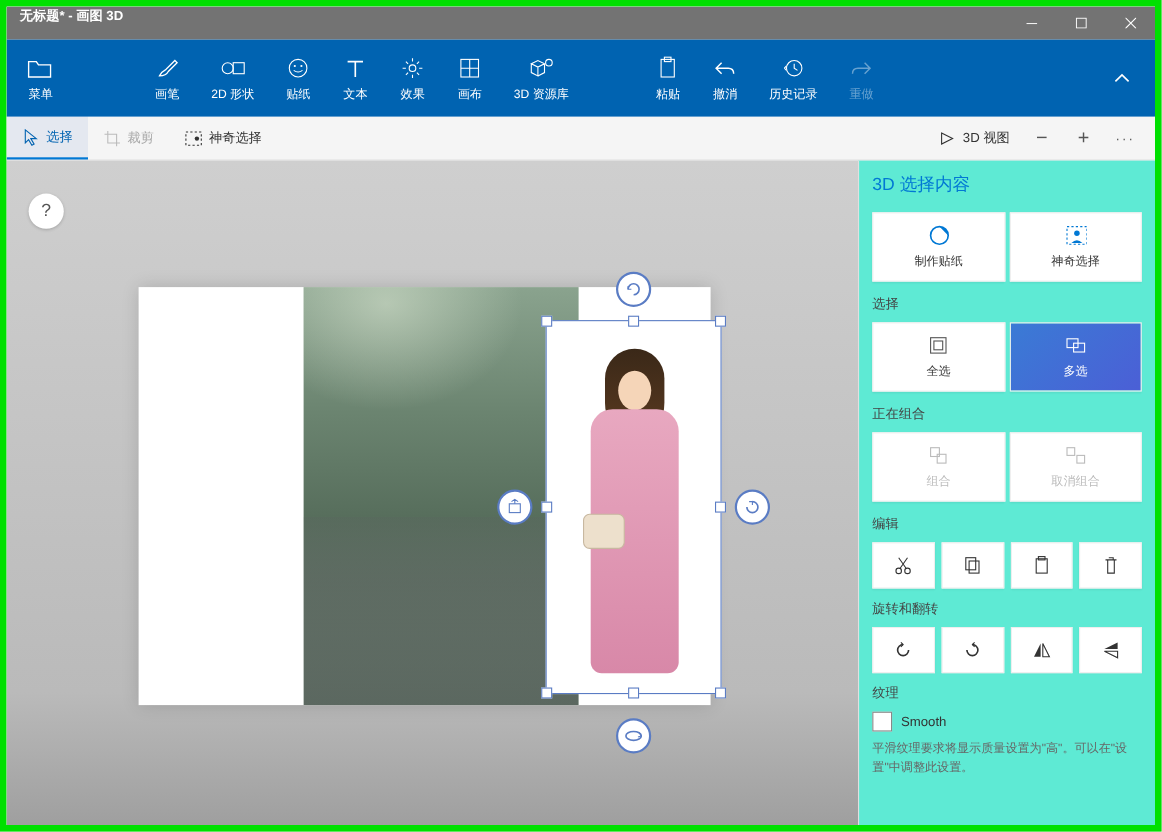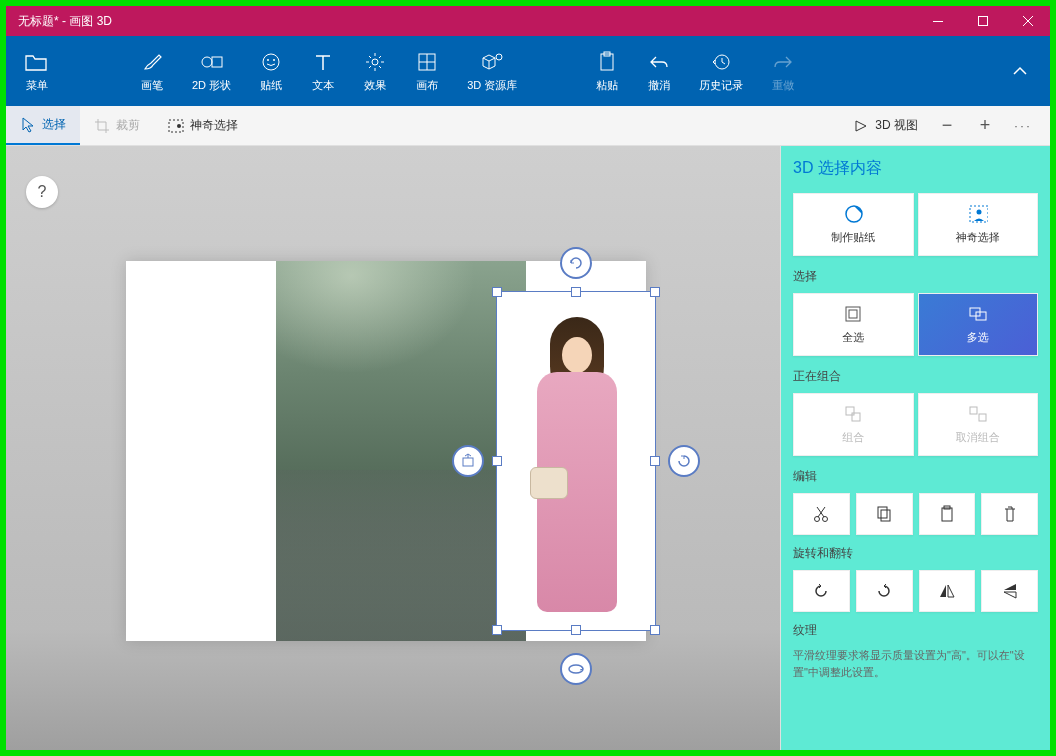--- a/index.html
+++ b/index.html
@@ -1,20 +1,20 @@
 <!DOCTYPE html>
 <html><head>
 <meta charset="utf-8">
 <style>
 * { box-sizing: border-box; margin: 0; padding: 0; font-family: "Microsoft YaHei", "Segoe UI", sans-serif; }
 body { width: 1056px; height: 756px; overflow: hidden; border: 6px solid #00e000; background: #f0f0f0; }
 .window { width: 100%; height: 100%; background: #fff; display: flex; flex-direction: column; }
 
 
-.titlebar { height: 30px; background: #be185d; color: #fff; display: flex; align-items: center; justify-content: space-between; font-size: 12px; }
+.titlebar { height: 30px; background: #737373; color: #fff; display: flex; align-items: flex-start; justify-content: space-between; font-size: 12px; font-weight: bold; }
 .titlebar-left { padding-left: 12px; }
 .titlebar-right { display: flex; }
 .titlebar-right .tbtn { width: 45px; height: 30px; display: flex; align-items: center; justify-content: center; cursor: pointer; }
 
 
 .ribbon { height: 70px; background: #0063b1; display: flex; align-items: center; color: #fff; position: relative; }
 .ribbon-item { display: flex; flex-direction: column; align-items: center; justify-content: center; padding: 6px 14px; cursor: pointer; font-size: 11px; gap: 4px; }
 .ribbon-item .icon { width: 24px; height: 24px; display: flex; align-items: center; justify-content: center; }
 .ribbon-item.menu { padding: 6px 18px; align-items: flex-end; }
 .ribbon-right { position: absolute; right: 10px; display: flex; align-items: center; }
@@ -431,16 +431,20 @@
           </div>
         <div class="edit-cell">
             <svg width="16" height="18">
               <path d="M2 8 L14 2 L14 8 Z" fill="#333"></path>
               <path d="M2 10 L14 16 L14 10 Z" fill="none" stroke="#333"></path>
             </svg>
           </div>
       </div>
 
       <div class="section-label">纹理</div>
+      <div class="checkbox-row">
+        <div class="checkbox"></div>
+        <span>Smooth</span>
+      </div>
       <div class="note">平滑纹理要求将显示质量设置为"高"。可以在"设置"中调整此设置。</div>
     </div>
   </div>
 </div>
 
 </body></html>

